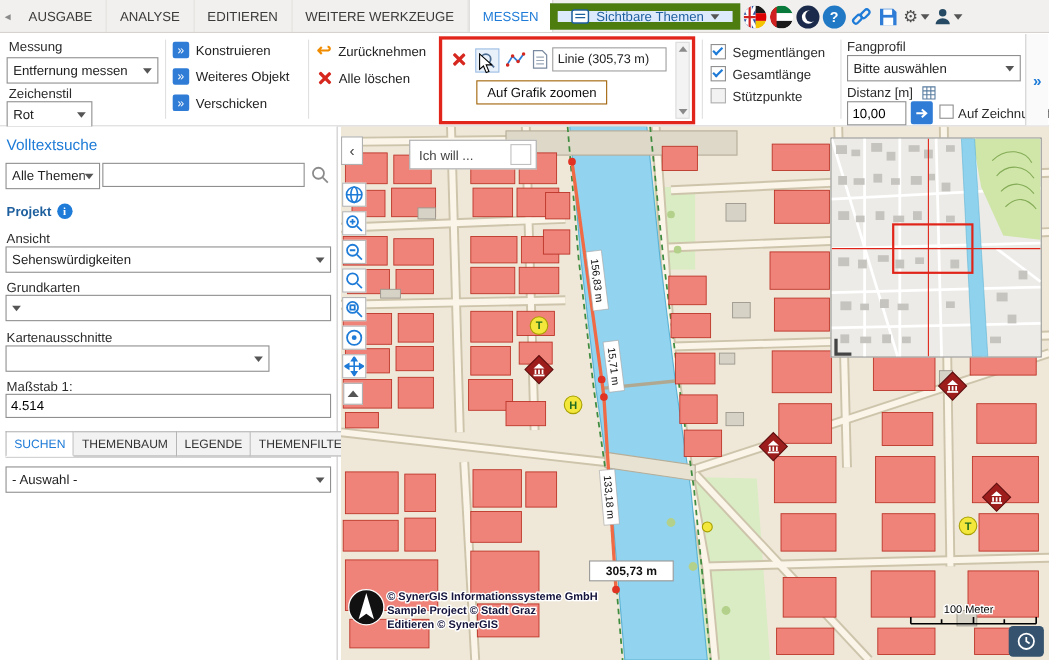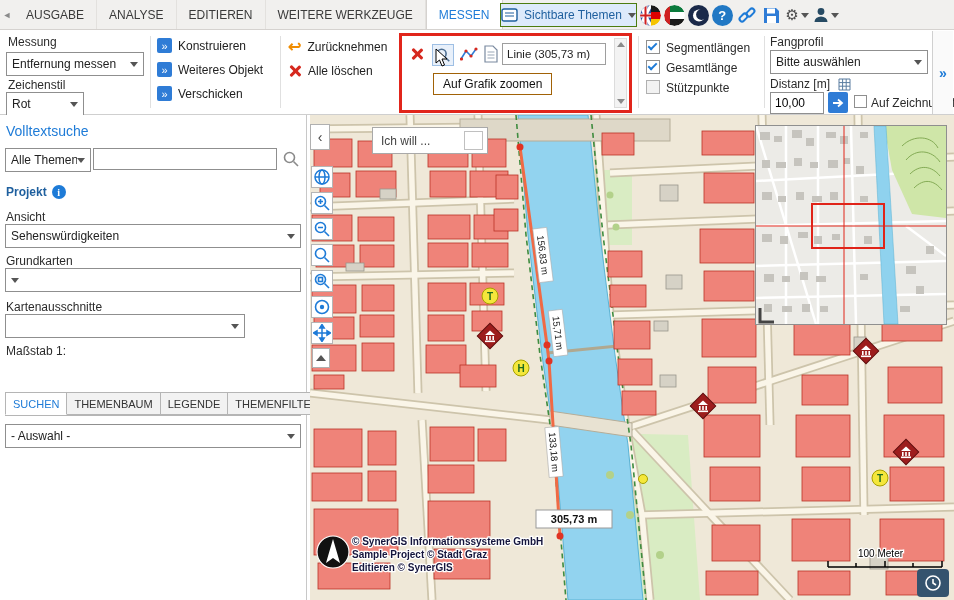--- a/index.html
+++ b/index.html
@@ -9,21 +9,21 @@
   .tb-back { width:14px; display:flex; align-items:center; justify-content:center; color:#8a8a8a; font-size:9px; cursor:default; }
   .tab { padding:0 12px; display:flex; align-items:center; font-size:12px; color:#3a3a3a; border-right:1px solid #e3e1de; cursor:default; white-space:nowrap; }
   .tab.active { background:#fff; color:#1e7bd7; border-left:1px solid #d5d2cf; border-right:1px solid #d5d2cf; }
   .tab-close { width:15px; height:15px; border:1px solid #8c8c8c; border-radius:50%; background:#fff; position:relative; margin:7px 6px 0 2px; }
   .tab-close::before,.tab-close::after { content:""; position:absolute; left:6px; top:3px; width:1.5px; height:7px; background:#777; }
   .tab-close::before { transform:rotate(45deg);} .tab-close::after{ transform:rotate(-45deg);}
   .tb-sep { width:1px; background:#cfccc8; margin:4px 2px; }
   .tri-down { width:0; height:0; border:4px solid transparent; border-top:5px solid #555; border-bottom:none; display:inline-block; }
   .tb-caret { display:flex; align-items:center; padding:0 6px; }
   .tb-right { position:absolute; left:500px; top:3px; height:24px; display:flex; align-items:center; gap:3px; }
-  .vt-btn { height:24px; background:#ddeafb; border:1px solid #4d7c0f; display:flex; align-items:center; gap:6px; padding:0 0; color:#1e5f9e; cursor:default; }
+  .vt-btn { height:24px; background:#ddeafb; border:7px solid #4d7c0f; display:flex; align-items:center; gap:6px; padding:0 12px; color:#1e5f9e; cursor:default; }
   .circle-ic { width:21px; height:21px; border-radius:50%; overflow:hidden; display:flex; align-items:center; justify-content:center; }
   .help-c { background:#2178c4; color:#fff; font-weight:bold; font-size:13px; }
   .tb-ic { width:22px; height:24px; display:flex; align-items:center; justify-content:center; }
   .gear-g { font-size:15px; color:#4d4d4d; }
   
   #ribbon { position:absolute; left:0; top:30px; width:954px; height:85px; background:#fff; border-bottom:1px solid #cfcfcf; }
   .lbl { position:absolute; font-size:12px; color:#2b2b2b; white-space:nowrap; }
   .dd { position:absolute; height:22px; background:#fff; border:1px solid #8f8f8f; display:flex; align-items:center; padding:11px 5px; cursor:default; }
   .dd .ddv { flex:1; white-space:nowrap; overflow:hidden; }
   input.txt { position:absolute; height:22px; border:1px solid #8f8f8f; padding:0 4px; font:inherit; background:#fff; }
@@ -296,20 +296,21 @@
   <div class="lbl" style="left:6px;top:139px">Grundkarten</div>
   <div class="dd" style="left:5px;top:153px;width:296px">
     <span class="tri-down"></span>
   </div>
   <div class="lbl" style="left:6px;top:185px">Kartenausschnitte</div>
   <div class="dd" style="left:5px;top:199px;width:240px">
     <span class="ddv"></span>
     <span class="tri-down"></span>
   </div>
   <div class="lbl" style="left:6px;top:229px">Maßstab 1:</div>
+  <input class="txt" style="left: 5px; top: 243px; width: 296px;" value="4.514">
 
   <div id="side-tabs">
     <span class="stab active">SUCHEN</span>
     <span class="stab">THEMENBAUM</span>
     <span class="stab">LEGENDE</span>
     <span class="stab">THEMENFILTER</span>
   </div>
   <div class="dd" style="left:5px;top:309px;width:296px">
     <span class="ddv">- Auswahl -</span>
     <span class="tri-down"></span>

